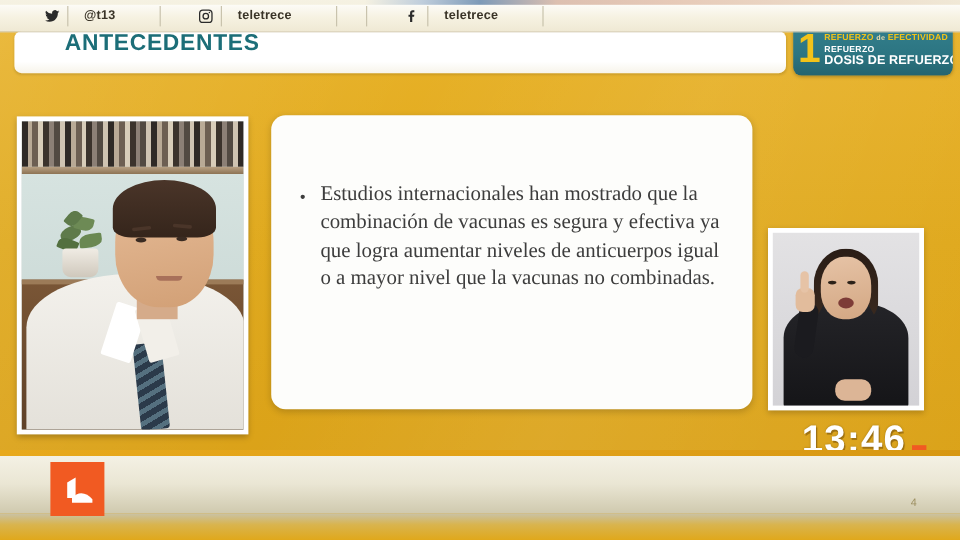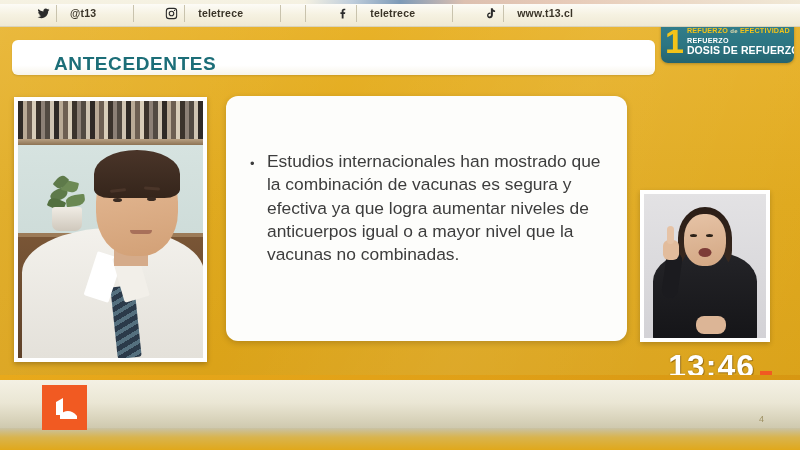--- a/index.html
+++ b/index.html
@@ -49,26 +49,26 @@
   .social-sep{
     width:1px; height:17px; background:#c9c3ad; margin:0 0px;
   }
   .social-label{
     font-size:10.5px; font-weight:700; color:#3a3428;
     padding:0 13px; letter-spacing:.2px; white-space:nowrap;
   }
 
   
   #title-bar{
-    position:absolute; left:12px; top:40px; width:643px; height:35px;
+    position:absolute; left:12px; top:26px; width:643px; height:35px;
     background:linear-gradient(180deg,#ffffff 0%,#ffffff 72%,#f7f4ea 100%);
     border-radius:6px;
     z-index:20;
     box-shadow:0 1px 2px rgba(0,0,0,.12);
-    display:flex; align-items:flex-end;
+    display:flex; align-items:flex-start;
   }
   #page-title{
     font-size:19px; font-weight:700; color:#1C6E78;
     letter-spacing:.6px; padding-left:42px;
   }
 
   
   #campaign-badge{
     position:absolute; right:6px; top:19px; width:133px; height:44px;
     background:linear-gradient(180deg,#34808D 0%,#2C7582 60%,#24646F 100%);
@@ -186,21 +186,21 @@
   #bullet-list{ list-style:none; }
   #bullet-list li{
     display:flex; align-items:flex-start;
     font-size:17.4px; line-height:1.34;
     color:#3d3d3d; font-weight:400;
   }
   .bullet-dot{
     flex:0 0 auto; width:17px; padding-top:7px;
     font-size:13px; color:#3d3d3d; line-height:1;
   }
-  .bullet-text{ flex:1 1 auto; }
+  .bullet-text{ flex:1 1 auto;font-family:Liberation Serif, serif; }
 
   
   #sign-frame{
     position:absolute; left:640px; top:190px; width:130px; height:152px;
     background:#ffffff; padding:4px; z-index:26;
     box-shadow:0 2px 5px rgba(0,0,0,.2);
   }
   #sign-video{
     width:100%; height:100%; position:relative; overflow:hidden;
     background:linear-gradient(180deg,#e3e2e4 0%,#d3d2d6 100%);
@@ -418,24 +418,15 @@
     <span class="social-icon">
       <svg width="13" height="13" viewBox="0 0 24 24" fill="currentColor">
           <path d="M15.3 3h-2.6c-2.4 0-4 1.7-4 4.2V9.6H6.3v3.3h2.4V21h3.4v-8.1h2.7l.5-3.3h-3.2V7.6c0-.9.3-1.5 1.5-1.5h1.7V3z"></path>
         </svg>
     </span>
     <span class="social-sep"></span>
     <span class="social-label">teletrece</span>
   </div>
   <span class="social-sep"></span>
 
-  <div class="social-item">
-    <span class="social-icon">
-      <svg width="13" height="13" viewBox="0 0 24 24" fill="currentColor">
-          <path d="M16.2 2.5c.4 2.4 1.9 3.9 4.3 4.1v2.8c-1.4.1-2.7-.3-4.1-1.1v6.4c0 4.3-3.5 6.8-6.9 5.9-3-.8-4.5-4-3.6-6.9.8-2.5 3.2-4 5.8-3.6v3c-.4-.1-.8-.2-1.2-.2-1.4 0-2.5 1.2-2.3 2.6.2 1.3 1.5 2.1 2.8 1.8 1-.2 1.7-1.1 1.7-2.2V2.5h3.5z"></path>
-        </svg>
-    </span>
-    <span class="social-sep"></span>
-    <span class="social-label">www.t13.cl</span>
-  </div>
 
 </div>
 <div id="top-color-strip"></div>
 
 </body></html>

